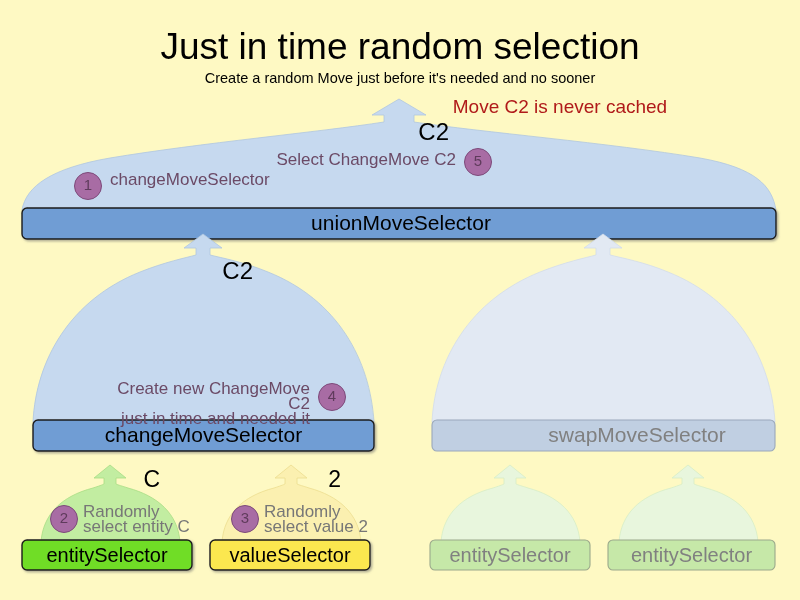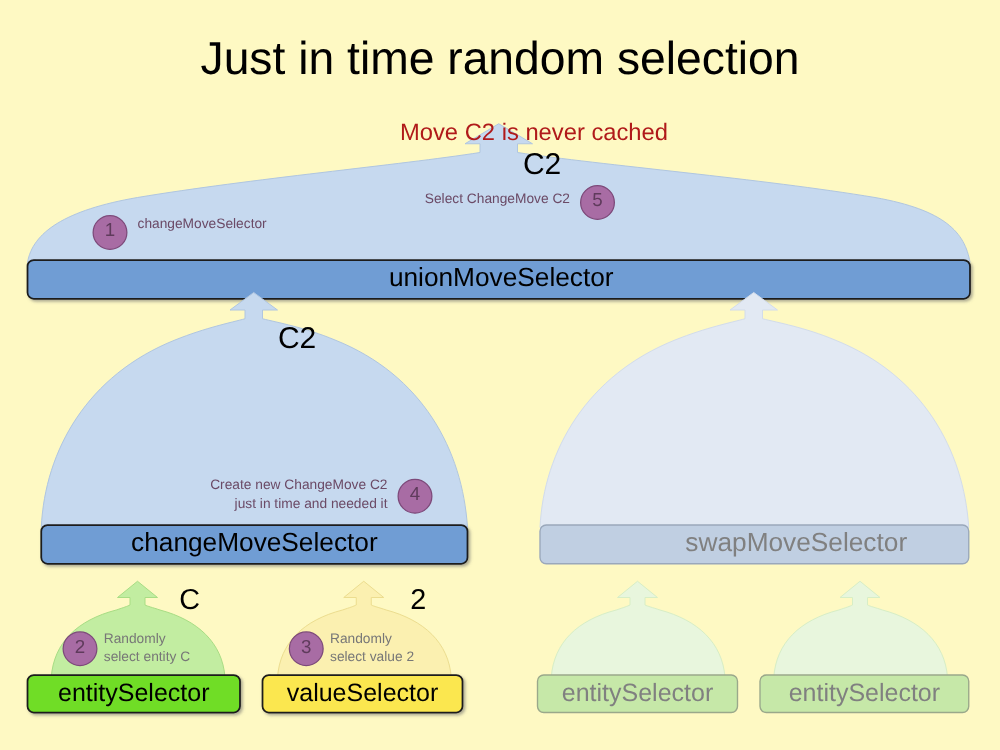--- a/index.html
+++ b/index.html
@@ -48,20 +48,21 @@
   #subtitle {
     width: 800px;
     top: 70px;
     text-align: center;
     font-size: 14.5px;
     color: #000000;
   }
   #never-cached {
     width: 800px;
     top: 96px;
+    text-align: center;
     padding-left: 320px;
     box-sizing: border-box;
     font-size: 19px;
     color: #b01a1a;
   }
 
   
   .box-label {
     text-align: center;
     font-size: 21px;
@@ -74,21 +75,21 @@
   
   .flow-tag {
     text-align: right;
     font-size: 23px;
     color: #000000;
   }
   .flow-tag.big { font-size: 24px; }
 
   
   .annot {
-    font-size: 11px;
+    font-size: 17px;
     color: #6b4a66;
     line-height: 15px;
   }
   .annot.right { text-align: right; }
   .annot.left { text-align: left; }
   .badge {
     position: absolute;
     width: 26px;
     height: 26px;
     border-radius: 50%;
@@ -169,20 +170,21 @@
 
     <rect x="22" y="540" width="170" height="30" rx="5" ry="5" fill="#6fdd28" stroke="#1a1a1a" stroke-width="1.4" filter="url(#softshadow)"></rect>
     <rect x="210" y="540" width="160" height="30" rx="5" ry="5" fill="#fbe74f" stroke="#1a1a1a" stroke-width="1.4" filter="url(#softshadow)"></rect>
     <rect x="430" y="540" width="160" height="30" rx="5" ry="5" fill="#c6e8a8" stroke="#9aa88b" stroke-width="1.1"></rect>
     <rect x="608" y="540" width="167" height="30" rx="5" ry="5" fill="#c6e8a8" stroke="#9aa88b" stroke-width="1.1"></rect>
   </svg>
 
   <div class="layer-text">
 
     <div class="abs" id="title">Just in time random selection</div>
+    <div class="abs" id="subtitle">Create a random Move just before it's needed and no sooner</div>
     <div class="abs" id="never-cached">Move C2 is never cached</div>
 
     <div class="abs flow-tag big" style="left:349px; top:118px; width:100px;">C2</div>
     <div class="abs flow-tag big" style="left:153px; top:257px; width:100px;">C2</div>
     <div class="abs flow-tag" style="left:60px; top:466px; width:100px;">C</div>
     <div class="abs flow-tag" style="left:241px; top:466px; width:100px;">2</div>
 
     <div class="abs box-label" style="left:24px; top:208px; width:754px;">unionMoveSelector</div>
     <div class="abs box-label" style="left:33px; top:420px; width:341px;">changeMoveSelector</div>
     <div class="abs box-label muted" style="left:432px; top:420px; width:410px;">swapMoveSelector</div>

